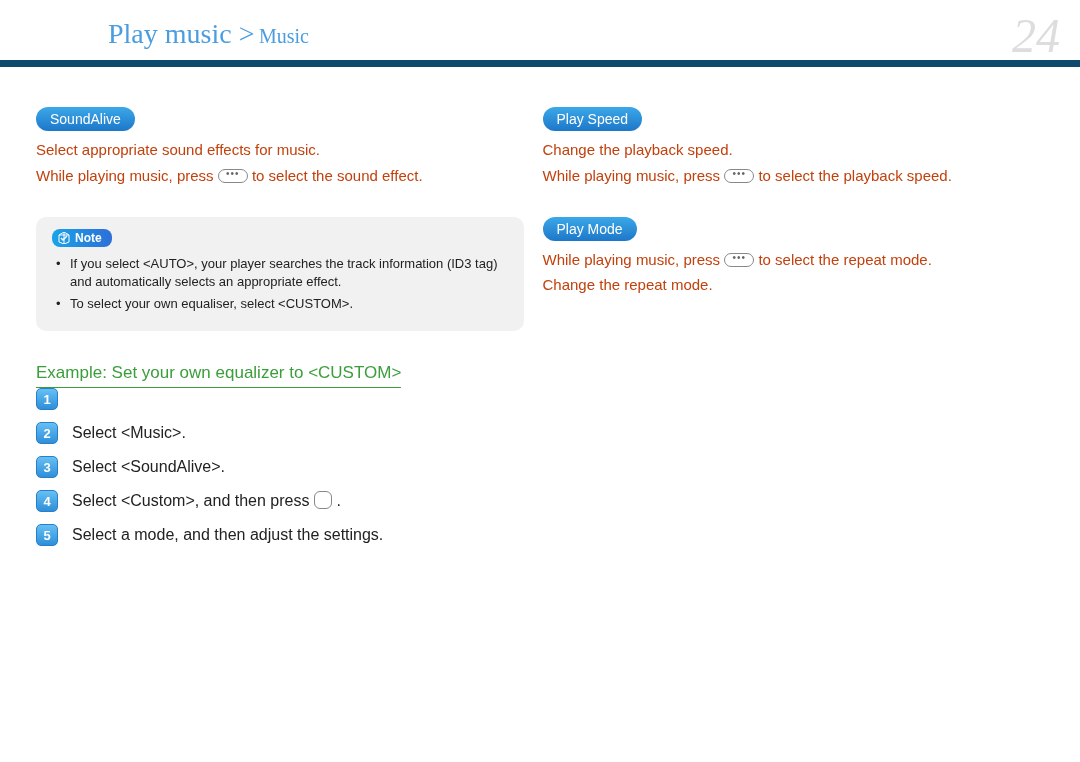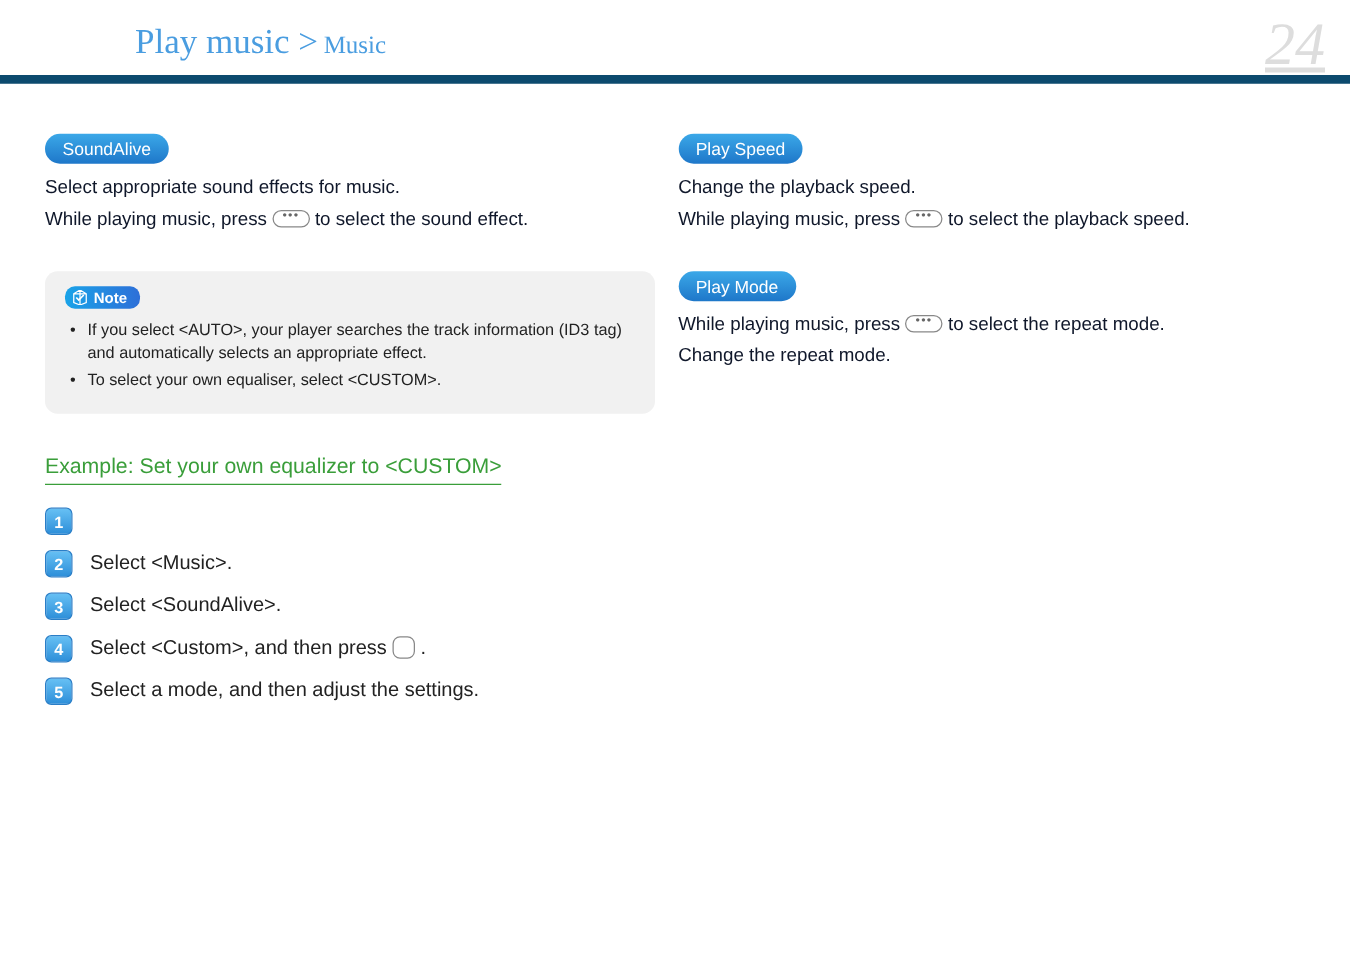--- a/index.html
+++ b/index.html
@@ -29,21 +29,20 @@
     color: #4a9de0;
   }
   .page-number {
     position: absolute;
     right: 20px;
     top: 8px;
     font-family: Georgia, 'Times New Roman', serif;
     font-size: 48px;
     color: #ddd;
     font-style: italic;
-    text-decoration: underline;
   }
   .content {
     display: flex;
     padding: 40px 50px 0 36px;
     gap: 19px;
   }
   .col {
     flex: 1;
     min-width: 0;
   }
@@ -52,21 +51,21 @@
     background: linear-gradient(to bottom, #3ba8e8, #1e77c9);
     color: #fff;
     font-size: 14px;
     padding: 4px 14px;
     border-radius: 12px;
     margin-bottom: 8px;
   }
   .section-text {
     font-size: 15px;
     line-height: 1.45;
-    color: #0f172a;
+    color: #c2410c;
     margin-bottom: 4px;
   }
   .options-btn {
     display: inline-block;
     width: 30px;
     height: 14px;
     border: 1px solid #888;
     border-radius: 8px;
     vertical-align: middle;
     position: relative;
@@ -122,21 +121,20 @@
     content: "•";
     position: absolute;
     left: -14px;
   }
   .example-heading {
     color: #3a9e3a;
     font-size: 17px;
     border-bottom: 1px solid #3a9e3a;
     padding-bottom: 4px;
     display: inline-block;
-    margin-bottom: 18px;
     margin-top: 8px;
   }
   .steps {
     display: flex;
     flex-direction: column;
     gap: 12px;
   }
   .step {
     display: flex;
     align-items: center;

